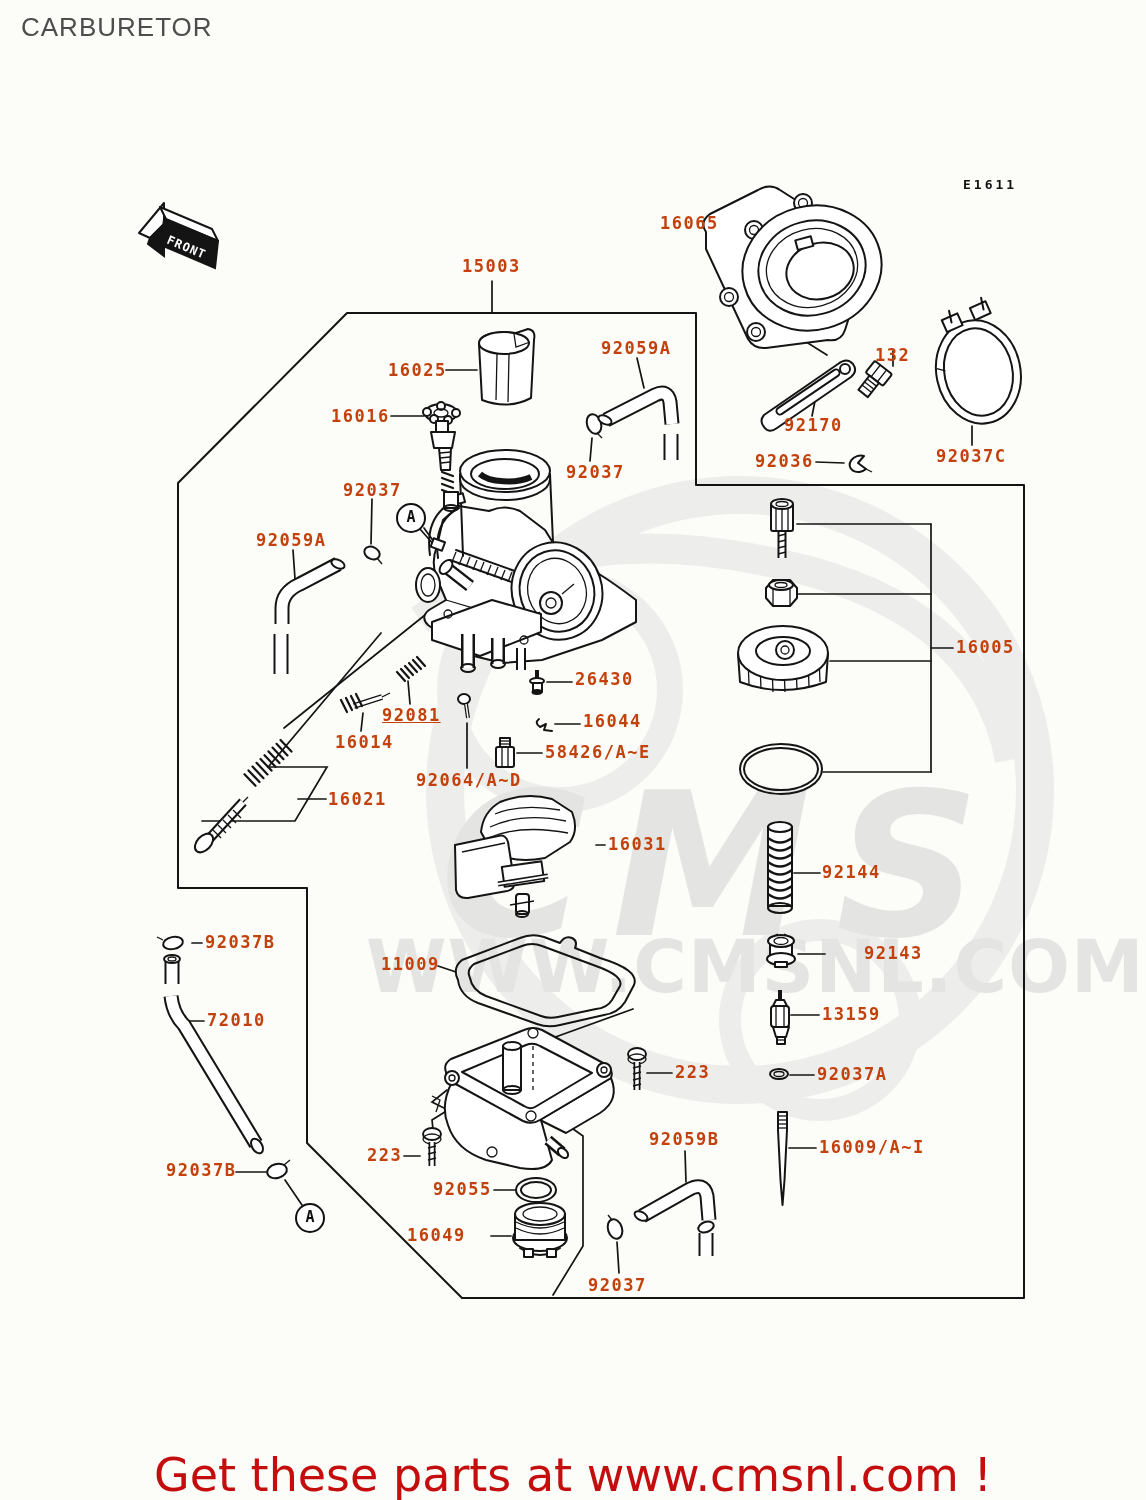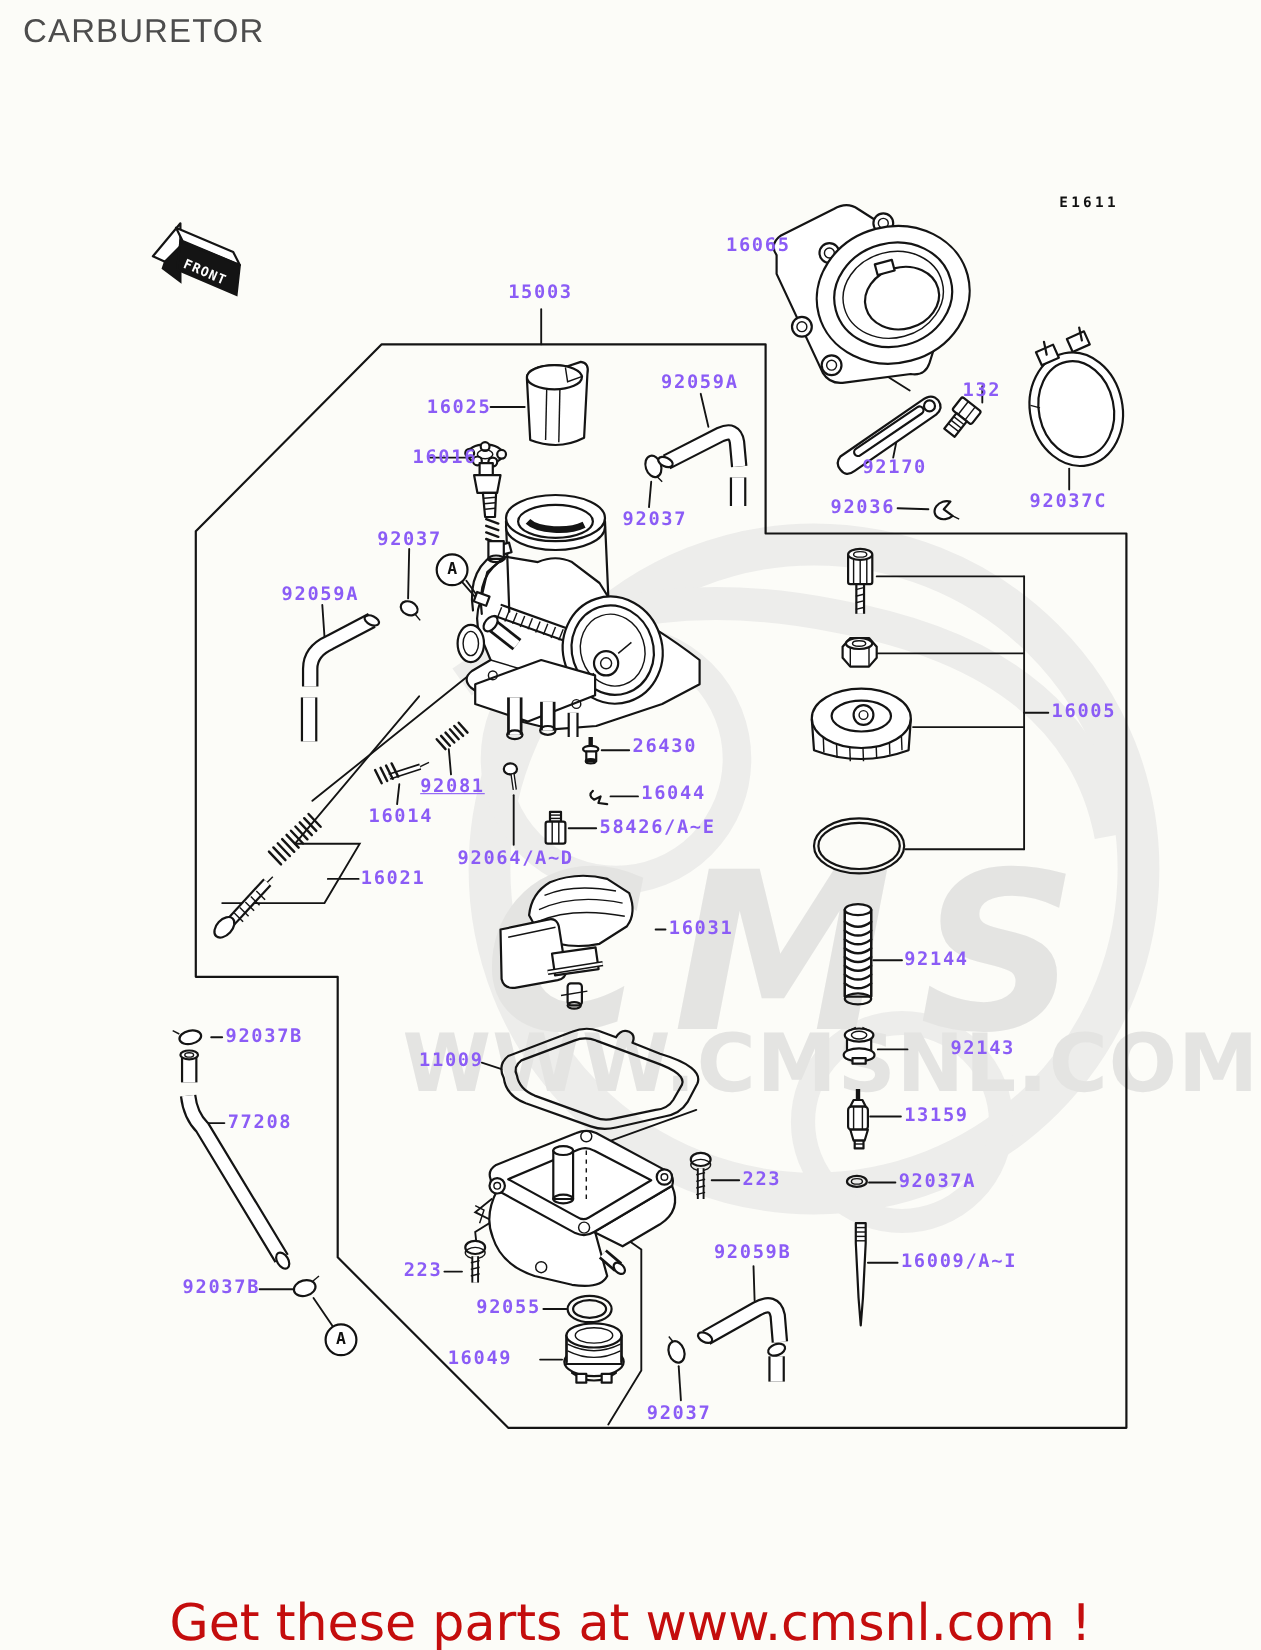--- a/index.html
+++ b/index.html
@@ -1,23 +1,23 @@
 <!DOCTYPE html>
 <html><head>
 <meta charset="utf-8">
 <style>
   html,body{margin:0;padding:0;background:#fcfcf8;}
   #page{position:relative;width:1146px;height:1500px;background:#fcfcf8;overflow:hidden;
         font-family:"DejaVu Sans","Liberation Sans",sans-serif;border-bottom:2px solid #d8d8d4;}
   #page-title{position:absolute;left:21px;top:12px;font-family:"Liberation Sans",sans-serif;
-        font-size:30px;letter-spacing:1px;color:#4d4d4d;}
+        font-size:26px;letter-spacing:1px;color:#4d4d4d;}
   #diagram-code{position:absolute;left:963px;top:177px;font:700 13px "DejaVu Sans Mono",monospace;
         letter-spacing:3px;color:#111;}
   .part-label{position:absolute;font:700 17px "DejaVu Sans Mono",monospace;letter-spacing:1.5px;
-        color:#8b5cf6;white-space:nowrap;line-height:17px;}
+        color:#c2410c;white-space:nowrap;line-height:17px;}
   .callout{position:absolute;width:26px;height:26px;border:2px solid #111;border-radius:50%;
         background:#fff;text-align:center;font:700 15px "DejaVu Sans Mono",monospace;line-height:24px;
         color:#111;transform:translate(-50%,-50%);}
   #footer-text{position:absolute;left:0;top:1448px;width:100%;text-align:center;
         font-family:"DejaVu Sans","Liberation Sans",sans-serif;font-size:46px;color:#c40d0d;}
   svg{position:absolute;left:0;top:0;}
   .ln{fill:none;stroke:#141414;stroke-width:2;stroke-linejoin:round;stroke-linecap:round;}
   .wh{fill:#ffffff;stroke:#141414;stroke-width:2;stroke-linejoin:round;}
   .thin{fill:none;stroke:#141414;stroke-width:1.3;}
   .leader{fill:none;stroke:#141414;stroke-width:1.7;stroke-linecap:round;}
@@ -559,21 +559,21 @@
   <div id="labels">
       <div class="part-label" style="left: 462px; top: 258px;">15003</div>
       <div class="part-label" style="left: 660px; top: 215px;">16065</div>
       <div class="part-label" style="left: 875px; top: 336px; margin-top: 11px;">132</div>
       <div class="part-label" style="left: 784px; top: 417px;">92170</div>
       <div class="part-label" style="left: 755px; top: 453px;">92036</div>
       <div class="part-label" style="left: 936px; top: 448px;">92037C</div>
       <div class="part-label" style="left: 601px; top: 340px;">92059A</div>
       <div class="part-label" style="left: 566px; top: 464px;">92037</div>
       <div class="part-label" style="left: 388px; top: 362px;">16025</div>
-      <div class="part-label" style="left: 331px; top: 408px; margin-left: 44px;">16016</div>
+      <div class="part-label" style="left: 331px; top: 408px;">16016</div>
       <div class="part-label" style="left: 343px; top: 482px;">92037</div>
       <div class="part-label" style="left: 256px; top: 532px;">92059A</div>
       <div class="part-label" style="left: 328px; top: 791px;">16021</div>
       <div class="part-label" style="left: 335px; top: 734px;">16014</div>
       <div class="part-label" style="left: 382px; top: 707px; text-decoration: underline;">92081</div>
       <div class="part-label" style="left: 416px; top: 772px;">92064/A~D</div>
       <div class="part-label" style="left: 545px; top: 744px;">58426/A~E</div>
       <div class="part-label" style="left: 583px; top: 713px;">16044</div>
       <div class="part-label" style="left: 575px; top: 671px;">26430</div>
       <div class="part-label" style="left: 608px; top: 836px;">16031</div>
@@ -584,21 +584,21 @@
       <div class="part-label" style="left: 817px; top: 1066px;">92037A</div>
       <div class="part-label" style="left: 819px; top: 1139px;">16009/A~I</div>
       <div class="part-label" style="left: 649px; top: 1131px;">92059B</div>
       <div class="part-label" style="left: 381px; top: 956px;">11009</div>
       <div class="part-label" style="left: 675px; top: 1064px;">223</div>
       <div class="part-label" style="left: 367px; top: 1147px;">223</div>
       <div class="part-label" style="left: 433px; top: 1181px;">92055</div>
       <div class="part-label" style="left: 407px; top: 1227px;">16049</div>
       <div class="part-label" style="left: 588px; top: 1277px;">92037</div>
       <div class="part-label" style="left: 205px; top: 934px;">92037B</div>
-      <div class="part-label" style="left: 207px; top: 1012px;">77208</div>
+      <div class="part-label" style="left: 207px; top: 1012px;">72010</div>
       <div class="part-label" style="left: 166px; top: 1162px;">92037B</div>
     </div>
   <div id="callouts">
       <div class="callout" style="left: 411px; top: 518px;">A</div>
       <div class="callout" style="left: 310px; top: 1218px;">A</div>
     </div>
 
   <div id="footer-text" style="color: rgb(196, 13, 13);">Get these parts at www.cmsnl.com !</div>
 </div>
 

